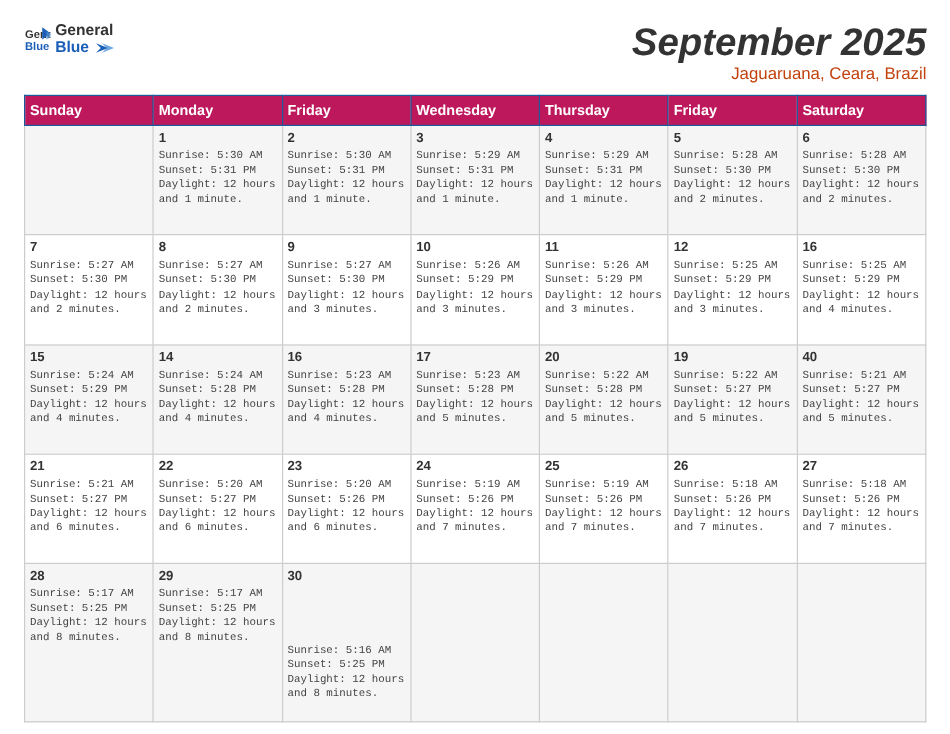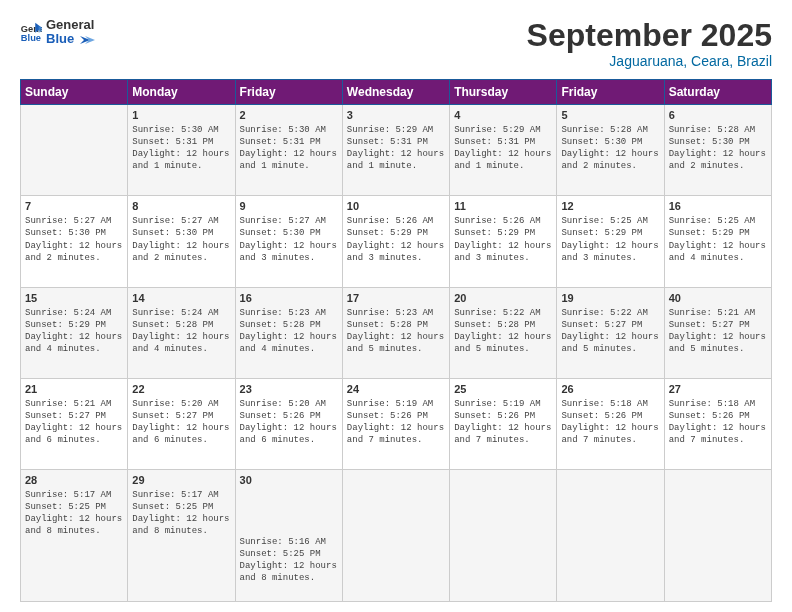--- a/index.html
+++ b/index.html
@@ -33,33 +33,34 @@
       height: 22px;
     }
     .title-section {
       text-align: right;
     }
     .month-title {
       font-size: 32px;
       font-weight: bold;
       color: #333;
       line-height: 1.1;
+      font-style: italic;
     }
     .subtitle {
       font-size: 14px;
-      color: #0369a1;
+      color: #c2410c;
     }
     .calendar-table {
       width: 100%;
       border-collapse: collapse;
       flex: 1;
       font-size: 10px;
     }
     .calendar-table thead tr th {
-      background-color: #701a75;
+      background-color: #be185d;
       color: #fff;
       padding: 5px 4px;
       text-align: left;
       font-size: 12px;
       border: 1px solid #1a5a9a;
     }
     .calendar-table tbody tr td {
       border: 1px solid #ccc;
       vertical-align: top;
       padding: 3px 4px;

